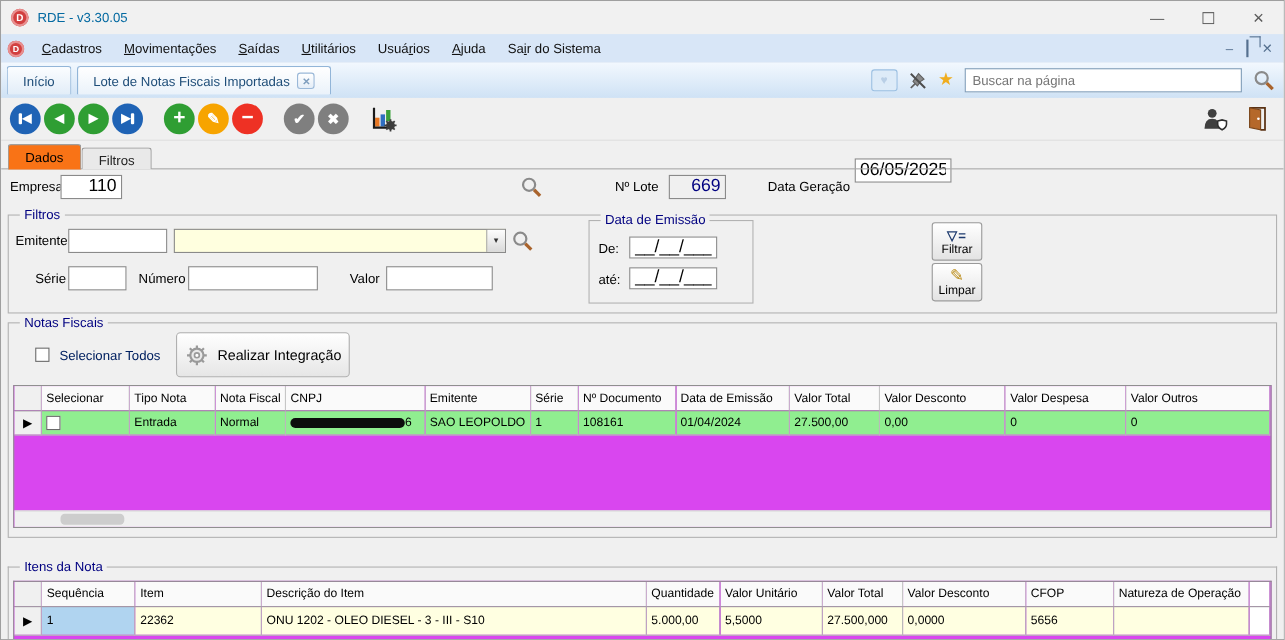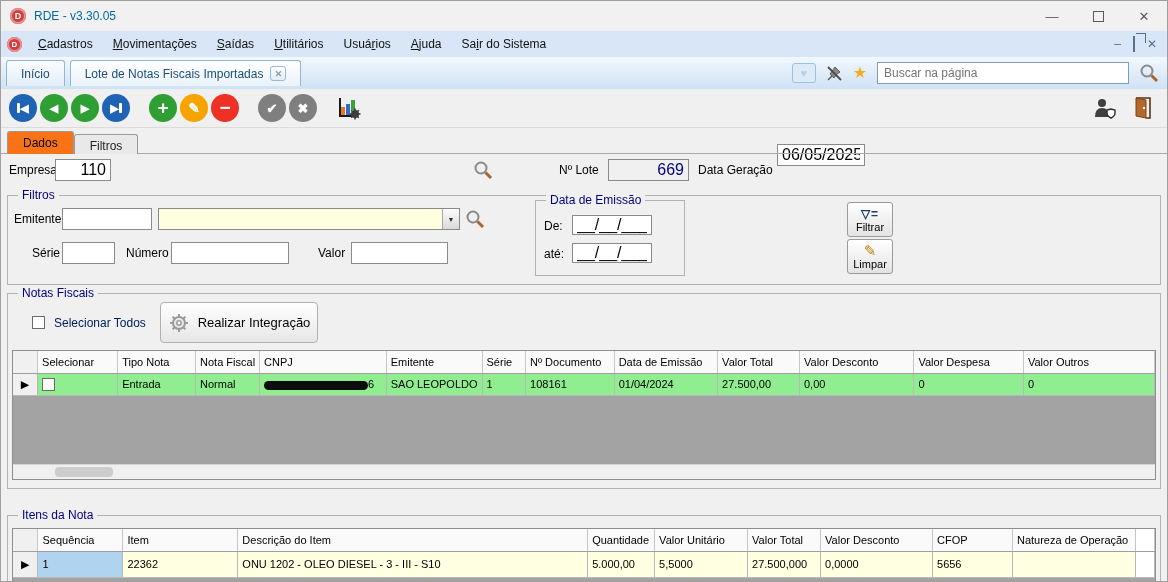--- a/index.html
+++ b/index.html
@@ -76,21 +76,21 @@
   .radiolbl { position:absolute; color:#00269f; white-space:nowrap; }
   .cbx { position:absolute; width:13px; height:13px; border:1px solid #6a6a6a; background:#fff; }
   .btn-raised { position:absolute; border:1px solid #9a9a9a; border-radius:3px;
     background:linear-gradient(#ffffff,#e3e3e3); display:flex; flex-direction:column;
     align-items:center; justify-content:center; font-size:11px; }
   .btn-wide { position:absolute; border:1px solid #b0b0b0; border-radius:4px;
     background:linear-gradient(#ffffff,#e6e6e6); display:flex; align-items:center; justify-content:center; gap:8px; font-size:13px; }
   .funnel-ic { color:#1d3a6e; font-weight:bold; font-size:12px; letter-spacing:1px; }
   .pencil-ic { color:#b8860b; font-size:15px; line-height:1; }
   
-  .gridwrap { position:absolute; border:1px solid #8f8f8f; background:#a3a3a3; overflow:hidden; }
+  .gridwrap { position:absolute; border:1px solid #8f8f8f; background:#d946ef; overflow:hidden; }
   table.grid { border-collapse:collapse; table-layout:fixed; font-size:11px; }
   table.grid th { background:#fafafa; font-weight:normal; text-align:left; padding:3px 4px;
     border-right:1px solid #c6c6c6; border-bottom:1px solid #9f9f9f; height:22px; overflow:hidden; white-space:nowrap; }
   table.grid td { padding:3px 4px; border-right:1px solid #b9b9b9; border-bottom:1px solid #b9b9b9; height:22px; overflow:hidden; white-space:nowrap; }
   th.ind, td.ind { background:#f0f0f0 !important; text-align:center; padding:0; }
   td.ind { border-bottom:1px solid #c6c6c6; }
   tr.rowgreen td { background:#90ee90; }
   tr.rowitems td { background:#ffffe1; }
   tr.rowitems td.selcell { background:#b0d4f0; }
   td.filler, th.filler { background:#fff !important; border-right:none; }
@@ -262,21 +262,21 @@
       <div class="rtab inactive">Filtros</div>
     </div>
 
     <span class="lbl" style="left:8px; top:35px;">Empresa</span>
     <input class="tb right" style="left: 54px; top: 31px; width: 56px;" value="110">
     <svg class="mag" style="left:472px; top:32px;">
       <circle cx="8" cy="8" r="5.5" fill="none" stroke="#8a8a8a" stroke-width="2"></circle>
       <line x1="12.5" y1="12.5" x2="18" y2="18" stroke="#a9632c" stroke-width="3"></line>
     </svg>
     <span class="lbl" style="left:558px; top:35px;">Nº Lote</span>
-    <input class="tb right disabled" style="left: 607px; top: 31px; width: 81px;" readonly="" value="669">
+    <input class="tb right disabled" style="left: 607px; top: 31px; width: 52px;" readonly="" value="669">
     <span class="lbl" style="left:697px; top:35px;">Data Geração</span>
     <input class="tb" style="left: 776px; top: 16px; width: 88px;" value="06/05/2025">
 
     <div class="groupbox" style="left:6px; top:67px; width:1154px; height:90px;">
       <span class="grouplabel">Filtros</span>
       <span class="lbl" style="left:6px; top:16px; color:#000;">Emitente</span>
       <input class="tb" style="left: 54px; top: 12px; width: 90px;" value="">
       <div class="combo" style="left:150px; top:12px; width:302px;">
         <span class="combo-text"></span>
         <span class="combo-btn">

